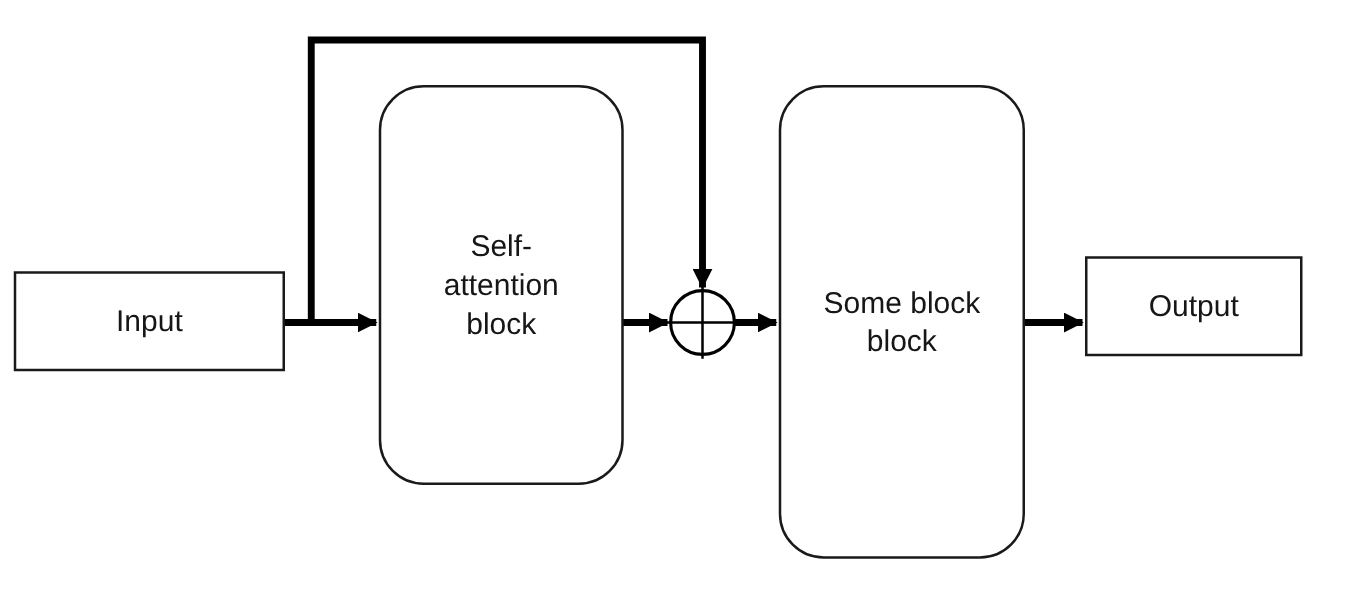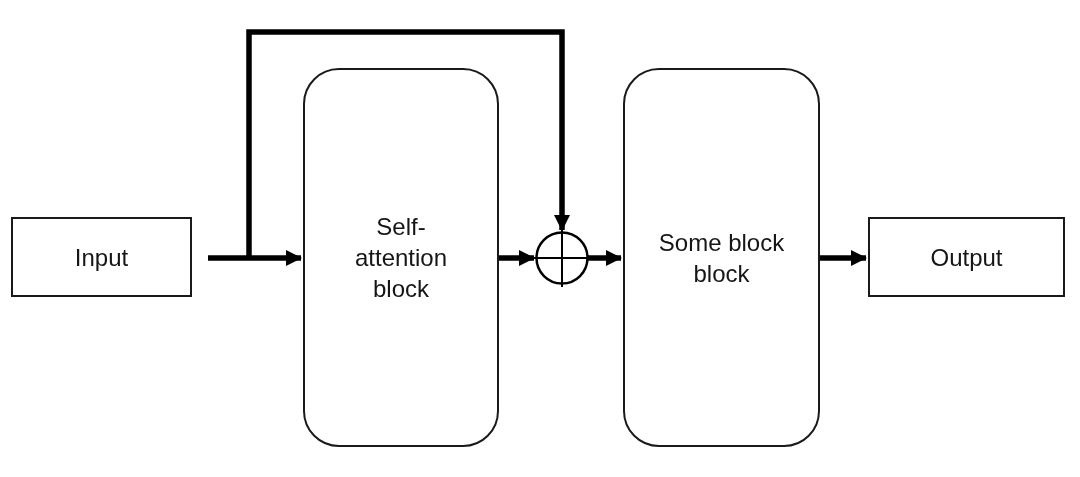--- a/index.html
+++ b/index.html
@@ -33,23 +33,23 @@
     line-height: 31px;
     white-space: pre-line;
   }
   .rect-node {
     border: 2.5px solid #1a1a1a;
   }
   .rounded-node {
     border: 2px solid #1a1a1a;
     border-radius: 36px;
   }
-  .input-box  { left: 11px;  top: 217px; width: 181px; height: 80px; }
-  .output-box { left: 868px; top: 217px; width: 197px; height: 80px; }
-  .attn-block { left: 303px; top: 68px;  width: 196px; height: 379px; }
+  .input-box  { left: 11px;  top: 217px; width: 217px; height: 80px; }
+  .output-box { left: 868px; top: 205px; width: 174px; height: 80px; }
+  .attn-block { left: 303px; top: 68px;  width: 196px; height: 320px; }
   .other-block{ left: 623px; top: 68px;  width: 197px; height: 379px; }
 </style>
 </head>
 <body>
 
 <div class="canvas">
 
   <svg class="layer" width="1080" height="477" viewBox="0 0 1080 477">
     <defs>
       <marker id="arrowhead" markerUnits="userSpaceOnUse" markerWidth="16" markerHeight="16" refX="15" refY="8" orient="auto">

